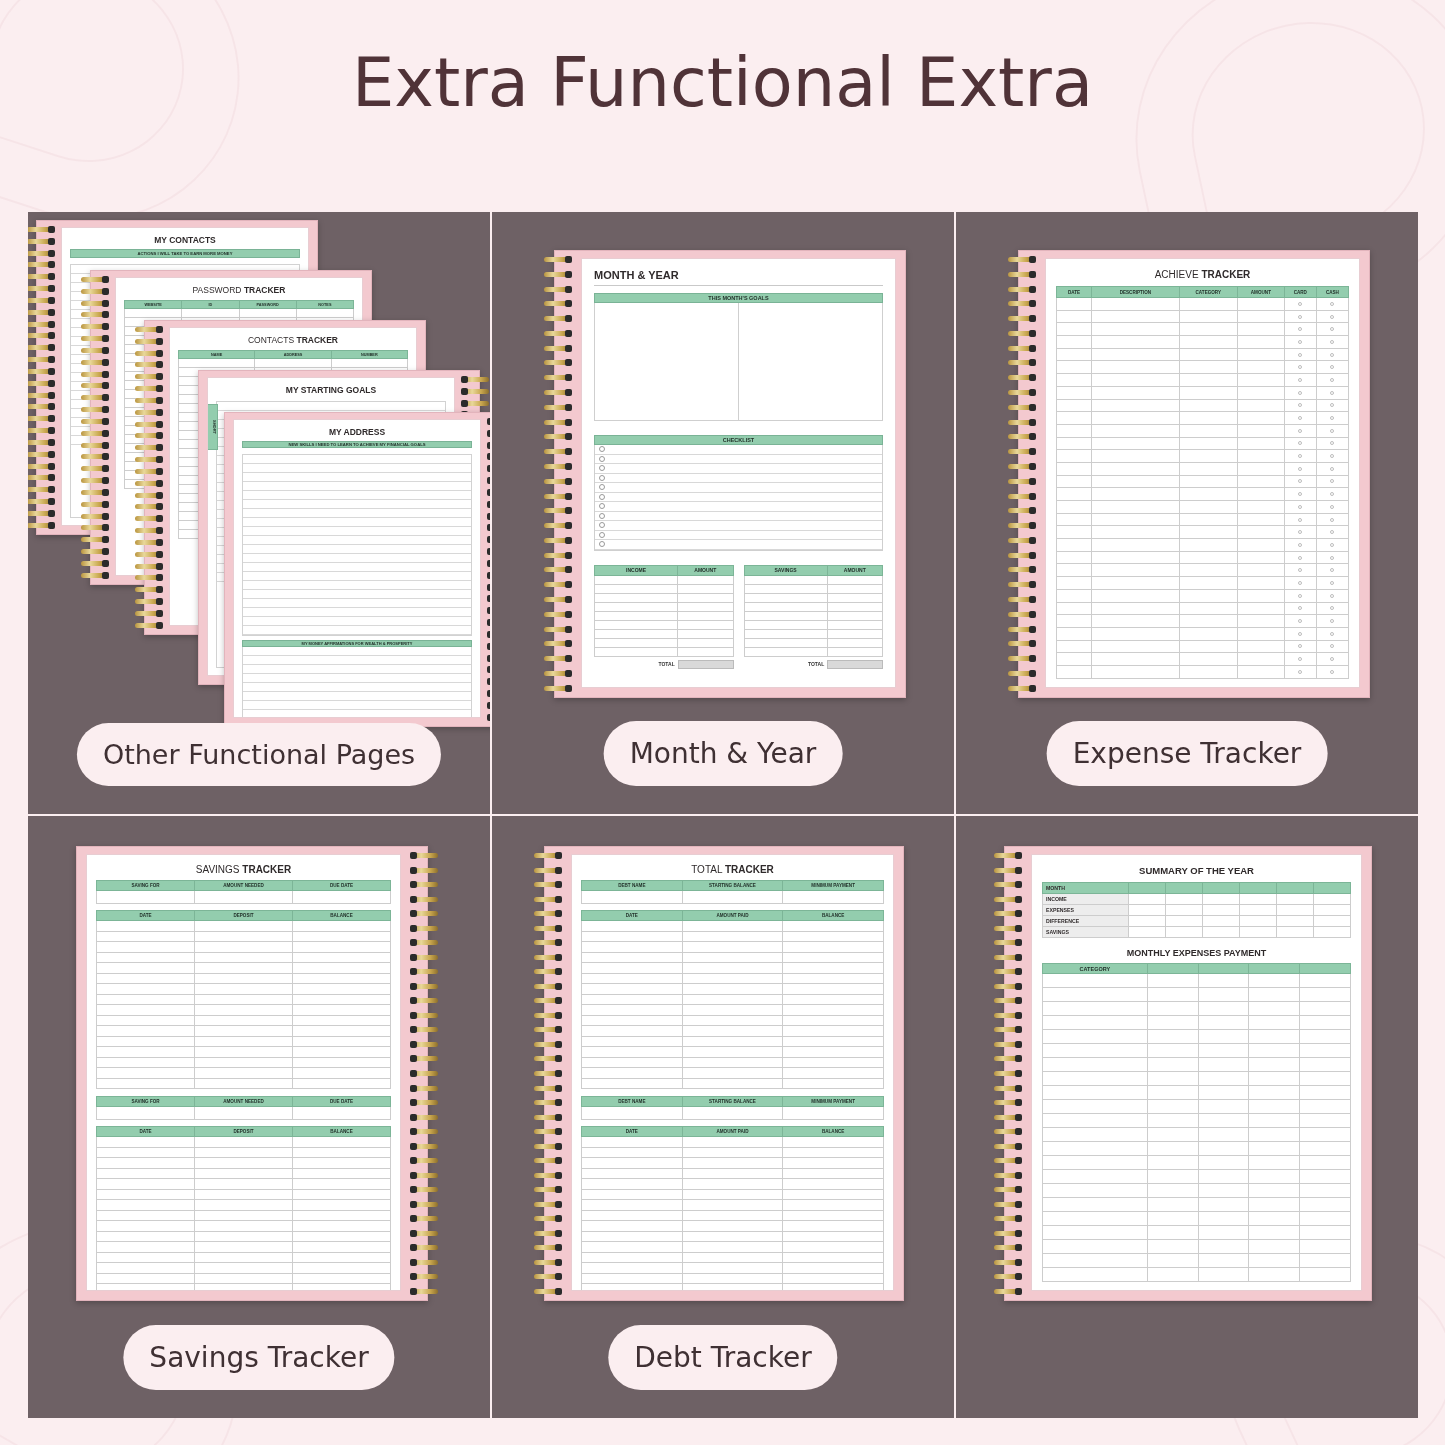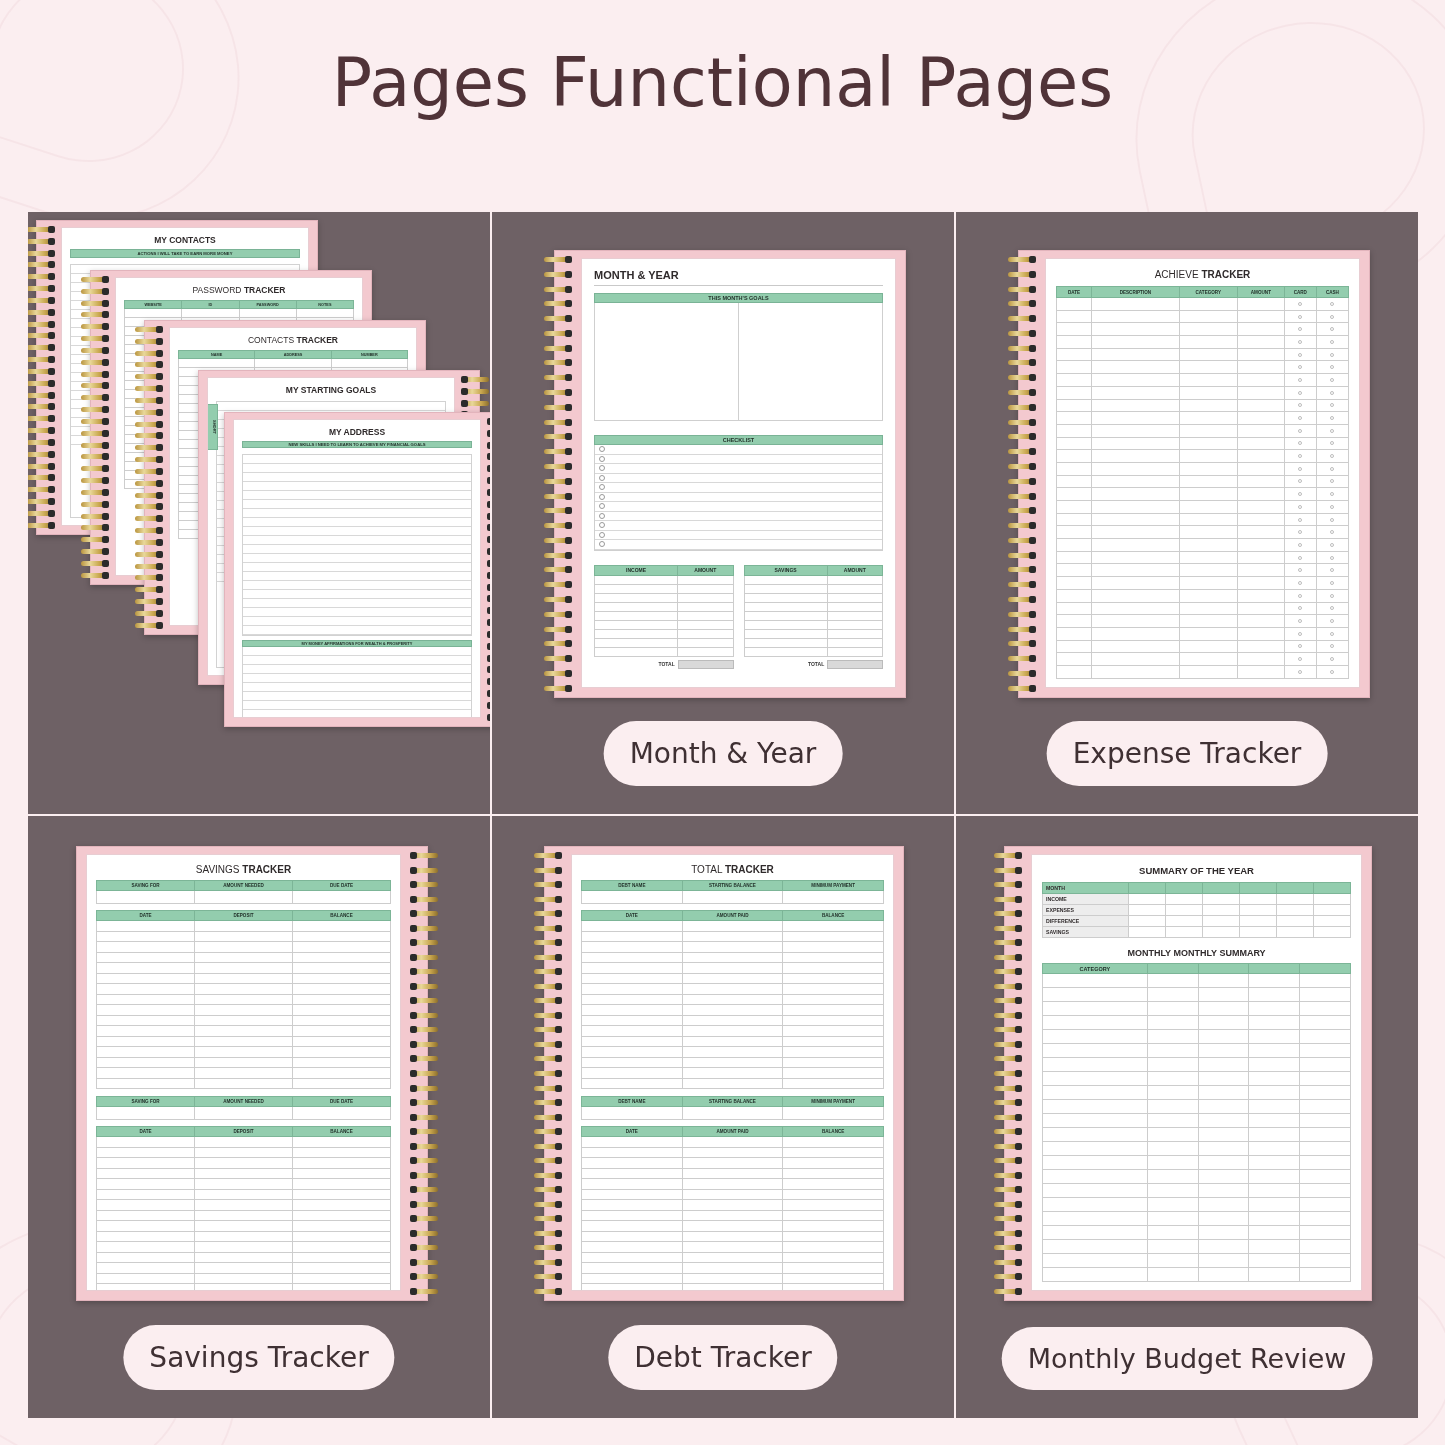--- a/index.html
+++ b/index.html
@@ -166,21 +166,21 @@
 <body>
 
 <div class="page">
 
   <div class="rose r1"></div>
   <div class="rose r2"></div>
   <div class="rose r3"></div>
   <div class="rose r4"></div>
 
   <div class="header">
-    <h1 class="title">Pages Functional Pages</h1>
+    <h1 class="title">Extra Functional Extra</h1>
   </div>
 
   <div class="grid">
 
     <div class="cell c1">
       <div id="stack-host" style="position:absolute; left:0; top:0; width:462px; height:520px;">
           <div class="book stack-book" style="left: 8px; top: 8px; z-index: 1;">
             <div class="spiral left" style="left: -10px;">
               <div class="ring"></div>
               <div class="ring"></div>
@@ -672,20 +672,21 @@
                   <div style="height: 9px; border-bottom: 1px solid rgb(216, 216, 216);"></div>
                   <div style="height: 9px; border-bottom: 1px solid rgb(216, 216, 216);"></div>
                   <div style="height: 9px; border-bottom: 1px solid rgb(216, 216, 216);"></div>
                   <div style="height: 9px; border-bottom: 1px solid rgb(216, 216, 216);"></div>
                   <div style="height: 9px; border-bottom: 1px solid rgb(216, 216, 216);"></div>
                 </div>
               </div>
             </div>
           </div>
         </div>
+      <div class="caption">Other Functional Pages</div>
     </div>
 
     <div class="cell c2">
       <div class="book">
         <div class="spiral left" id="sp-c2" style="left:-11px;">
             <div class="ring"></div>
             <div class="ring"></div>
             <div class="ring"></div>
             <div class="ring"></div>
             <div class="ring"></div>
@@ -1899,21 +1900,21 @@
                     <td style="height: 11px; font-size: 5.2px; font-weight: bold; color: rgb(47, 42, 43); padding-left: 3px; width: 28%; background: rgb(237, 237, 237); border: 1px solid rgb(205, 205, 205);">SAVINGS</td>
                     <td style="height: 11px;"></td>
                     <td style="height: 11px;"></td>
                     <td style="height: 11px;"></td>
                     <td style="height: 11px;"></td>
                     <td style="height: 11px;"></td>
                     <td style="height: 11px;"></td>
                   </tr>
                 </tbody>
             </table>
-            <div style="text-align:center; font-size:9px; font-weight:bold; color:#2f2a2b; margin:10px 0 5px 0;">MONTHLY MONTHLY SUMMARY</div>
+            <div style="text-align:center; font-size:9px; font-weight:bold; color:#2f2a2b; margin:10px 0 5px 0;">MONTHLY EXPENSES PAYMENT</div>
             <table class="t" style="flex:1;">
               <thead>
                   <tr>
                 <th style="height:10px; font-size:5.5px; width:34%;">CATEGORY</th>
                 <th style="height:10px;"></th>
                 <th style="height:10px;"></th>
                 <th style="height:10px;"></th>
                 <th style="height:10px;"></th>
               </tr>
                 </thead>
@@ -2070,17 +2071,16 @@
                     <td style="height: 11.5px;"></td>
                     <td style="height: 11.5px;"></td>
                     <td style="height: 11.5px;"></td>
                     <td style="height: 11.5px;"></td>
                   </tr>
                 </tbody>
             </table>
           </div>
         </div>
       </div>
-      <div class="caption">Monthly Budget Review</div>
     </div>
 
   </div>
 </div>
 
 </body></html>

